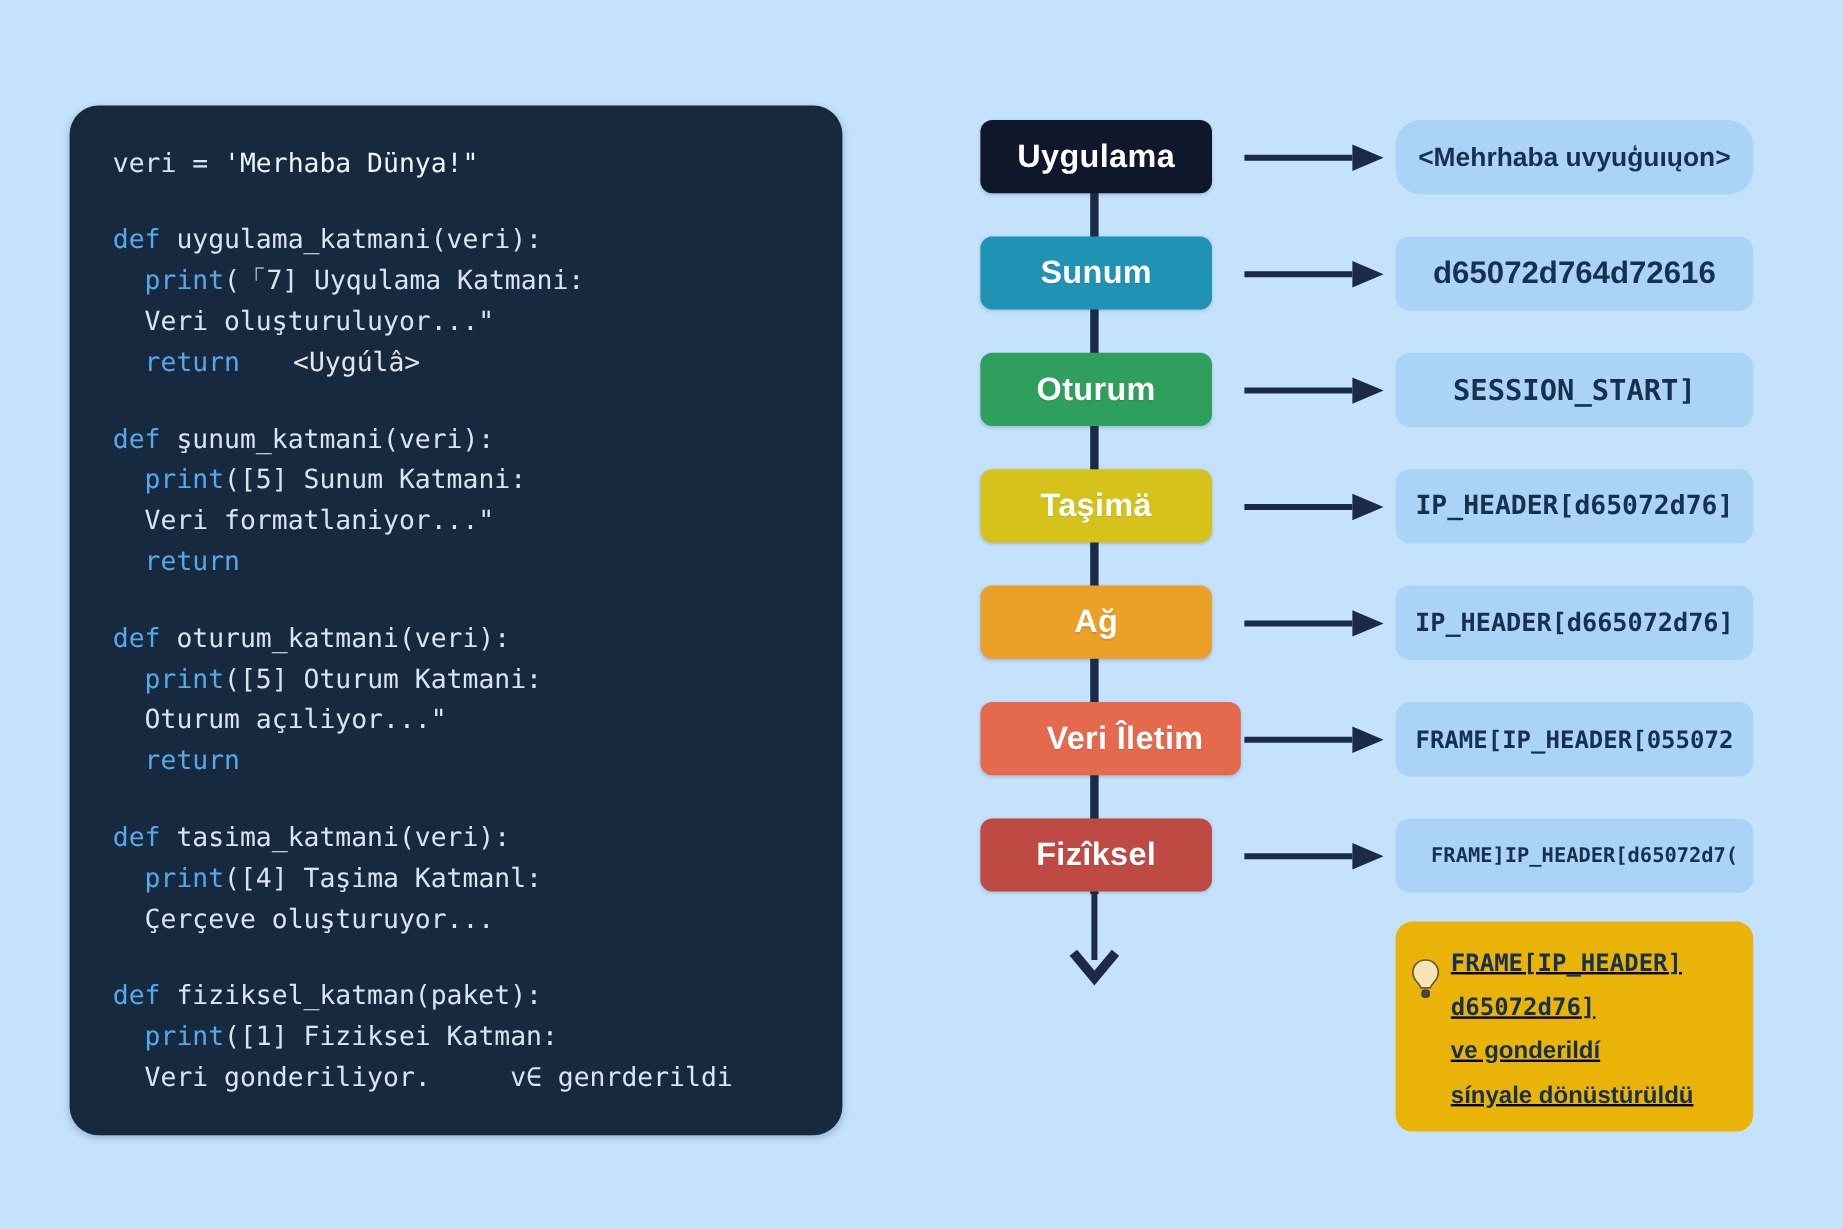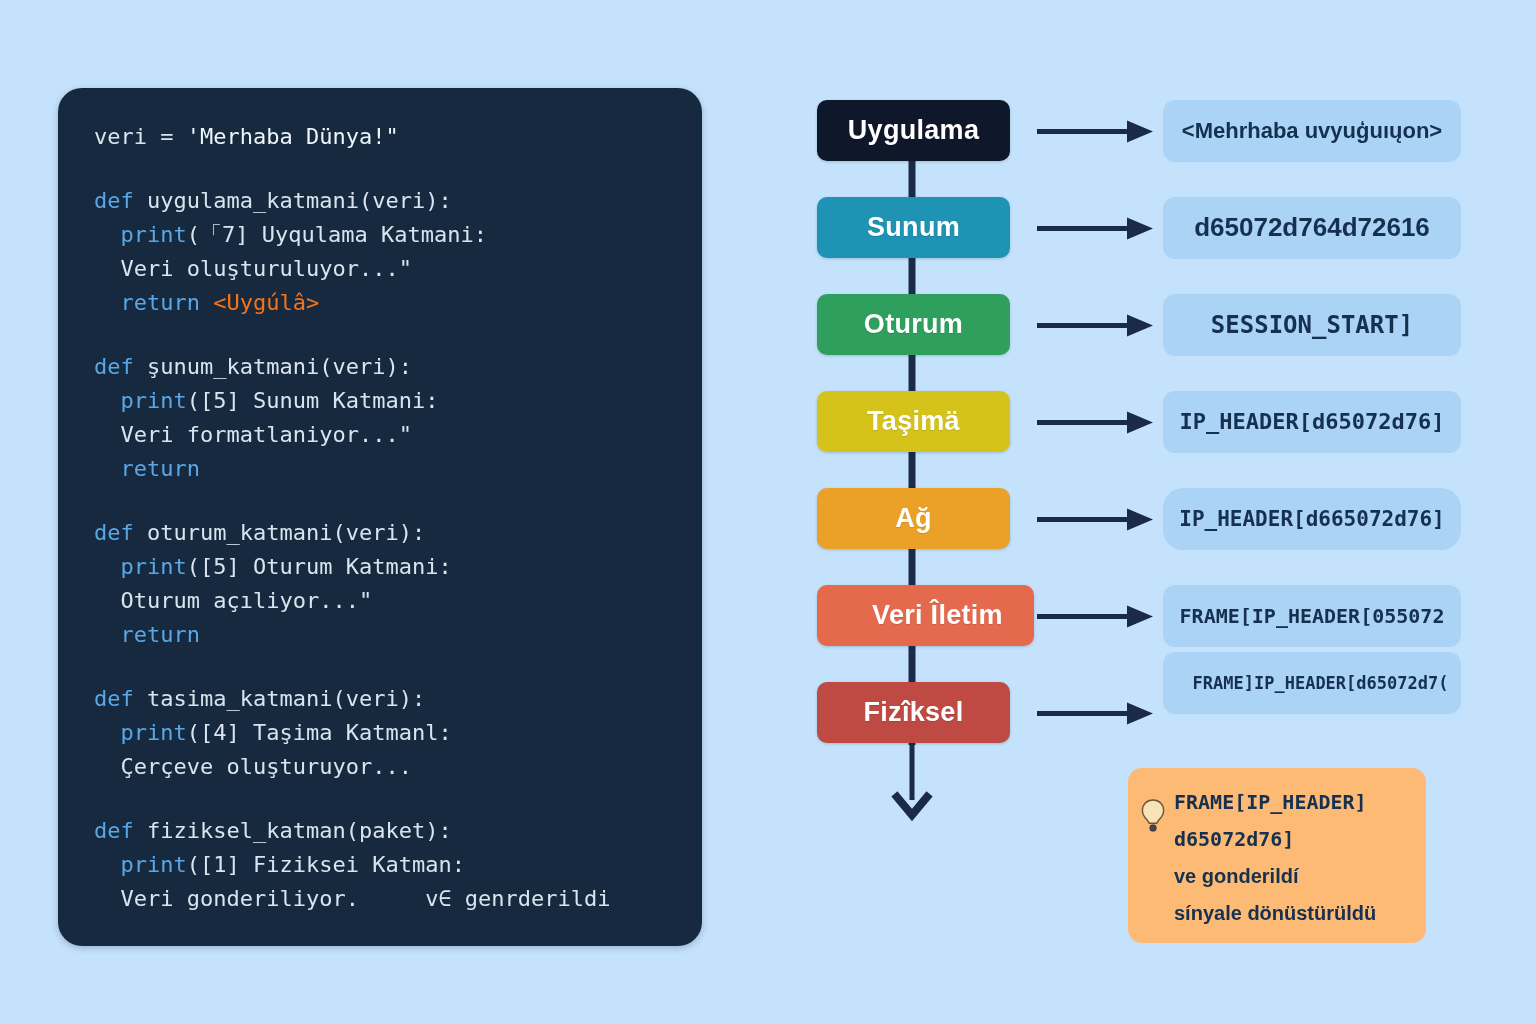--- a/index.html
+++ b/index.html
@@ -20,21 +20,21 @@
   }
   .code-lines{
     font-family:"DejaVu Sans Mono", monospace;
     font-size:22px;line-height:34px;white-space:pre;
   }
   .code-line{height:34px;}
   .code-line.blank{height:30px;}
   .tok-kw{color:#58a8e8;}
   .tok-plain{color:#d9e4ef;}
   .tok-str{color:#eef5fb;}
-  .tok-tag{color:#f97316;}
+  .tok-tag{color:#e5e5e5;margin-left:31px;}
 
   
   .layer-box{
     position:absolute;left:817px;width:193px;height:61px;
     border-radius:10px;display:flex;align-items:center;justify-content:center;
     box-shadow:0 1px 3px rgba(20,40,70,.2);
   }
   .layer-label{
     color:#ffffff;font-weight:700;font-size:27px;letter-spacing:.3px;
     text-shadow:0 1px 1px rgba(0,0,0,.12);
@@ -49,23 +49,24 @@
   }
   .output-text{color:#16304f;font-weight:600;white-space:nowrap;}
   .output-text.mono{font-family:"DejaVu Sans Mono", monospace;}
 
   
   svg.connectors{position:absolute;left:0;top:0;width:1536px;height:1024px;z-index:0;}
   .layer-box, .output-pill, .code-panel, .note-box, .caption{z-index:1;}
 
   
   .note-box{
-    position:absolute;left:1128px;top:768px;width:298px;height:175px;
-    background:#fdba74;border-radius:14px;box-sizing:border-box;
+    position:absolute;left:1163px;top:768px;width:298px;height:175px;
+    background:#eab308;border-radius:14px;box-sizing:border-box;
     padding:16px 12px 10px 46px;
+    text-decoration:underline;
   }
   .note-line{color:#16304f;font-size:20px;line-height:37px;font-weight:600;white-space:nowrap;}
   .note-line.mono{font-family:"DejaVu Sans Mono", monospace;}
   .bulb{position:absolute;left:12px;top:30px;width:26px;height:36px;}
 
   
   .caption{
     position:absolute;left:762px;top:884px;width:420px;
     color:#14213d;font-size:28px;font-weight:600;white-space:nowrap;
   }
@@ -117,39 +118,39 @@
         <span class="layer-label">Ağ</span>
       </div>
       <div class="layer-box" style="top: 585px; background: rgb(229, 105, 77); padding-left: 24px;">
         <span class="layer-label">Veri Îletim</span>
       </div>
       <div class="layer-box" style="top: 682px; background: rgb(191, 74, 67);">
         <span class="layer-label">Fizîksel</span>
       </div>
     </div>
   <div id="output-stack">
-      <div class="output-pill" style="top: 99.5px;">
+      <div class="output-pill" style="top: 99.5px; border-radius: 21px;">
         <span class="output-text" style="font-size: 22px;">&lt;Mehrhaba uvyuģuıųon&gt;</span>
       </div>
       <div class="output-pill" style="top: 196.5px;">
         <span class="output-text" style="font-size: 26px;">d65072d764d72616</span>
       </div>
       <div class="output-pill" style="top: 293.5px;">
         <span class="output-text mono" style="font-size: 24px;">SESSION_START]</span>
       </div>
       <div class="output-pill" style="top: 390.5px;">
         <span class="output-text mono" style="font-size: 22px;">IP_HEADER[d65072d76]</span>
       </div>
-      <div class="output-pill" style="top: 487.5px; border-radius: 20px;">
+      <div class="output-pill" style="top: 487.5px;">
         <span class="output-text mono" style="font-size: 21px;">IP_HEADER[d665072d76]</span>
       </div>
       <div class="output-pill" style="top: 584.5px;">
         <span class="output-text mono" style="font-size: 20px;">FRAME[IP_HEADER[055072</span>
       </div>
-      <div class="output-pill" style="top: 652px; padding-left: 27px;">
+      <div class="output-pill" style="top: 682px; padding-left: 27px;">
         <span class="output-text mono" style="font-size: 17px;">FRAME]IP_HEADER[d65072d7(</span>
       </div>
     </div>
 
   <div class="note-box">
     <svg class="bulb" viewBox="0 0 26 36">
       <path d="M13 2 C6.7 2 2.4 6.7 2.4 12.4 C2.4 16.4 4.6 19.2 6.7 21.4 C8 22.8 8.8 23.8 9.1 25.2 L16.9 25.2 C17.2 23.8 18 22.8 19.3 21.4 C21.4 19.2 23.6 16.4 23.6 12.4 C23.6 6.7 19.3 2 13 2 Z" fill="#f6e3b8" stroke="#6b5638" stroke-width="1.4"></path>
       <rect x="10" y="27" width="6" height="6" rx="2" fill="#46464e" stroke="#33333a" stroke-width="1"></rect>
     </svg>
     <div id="note-lines">

